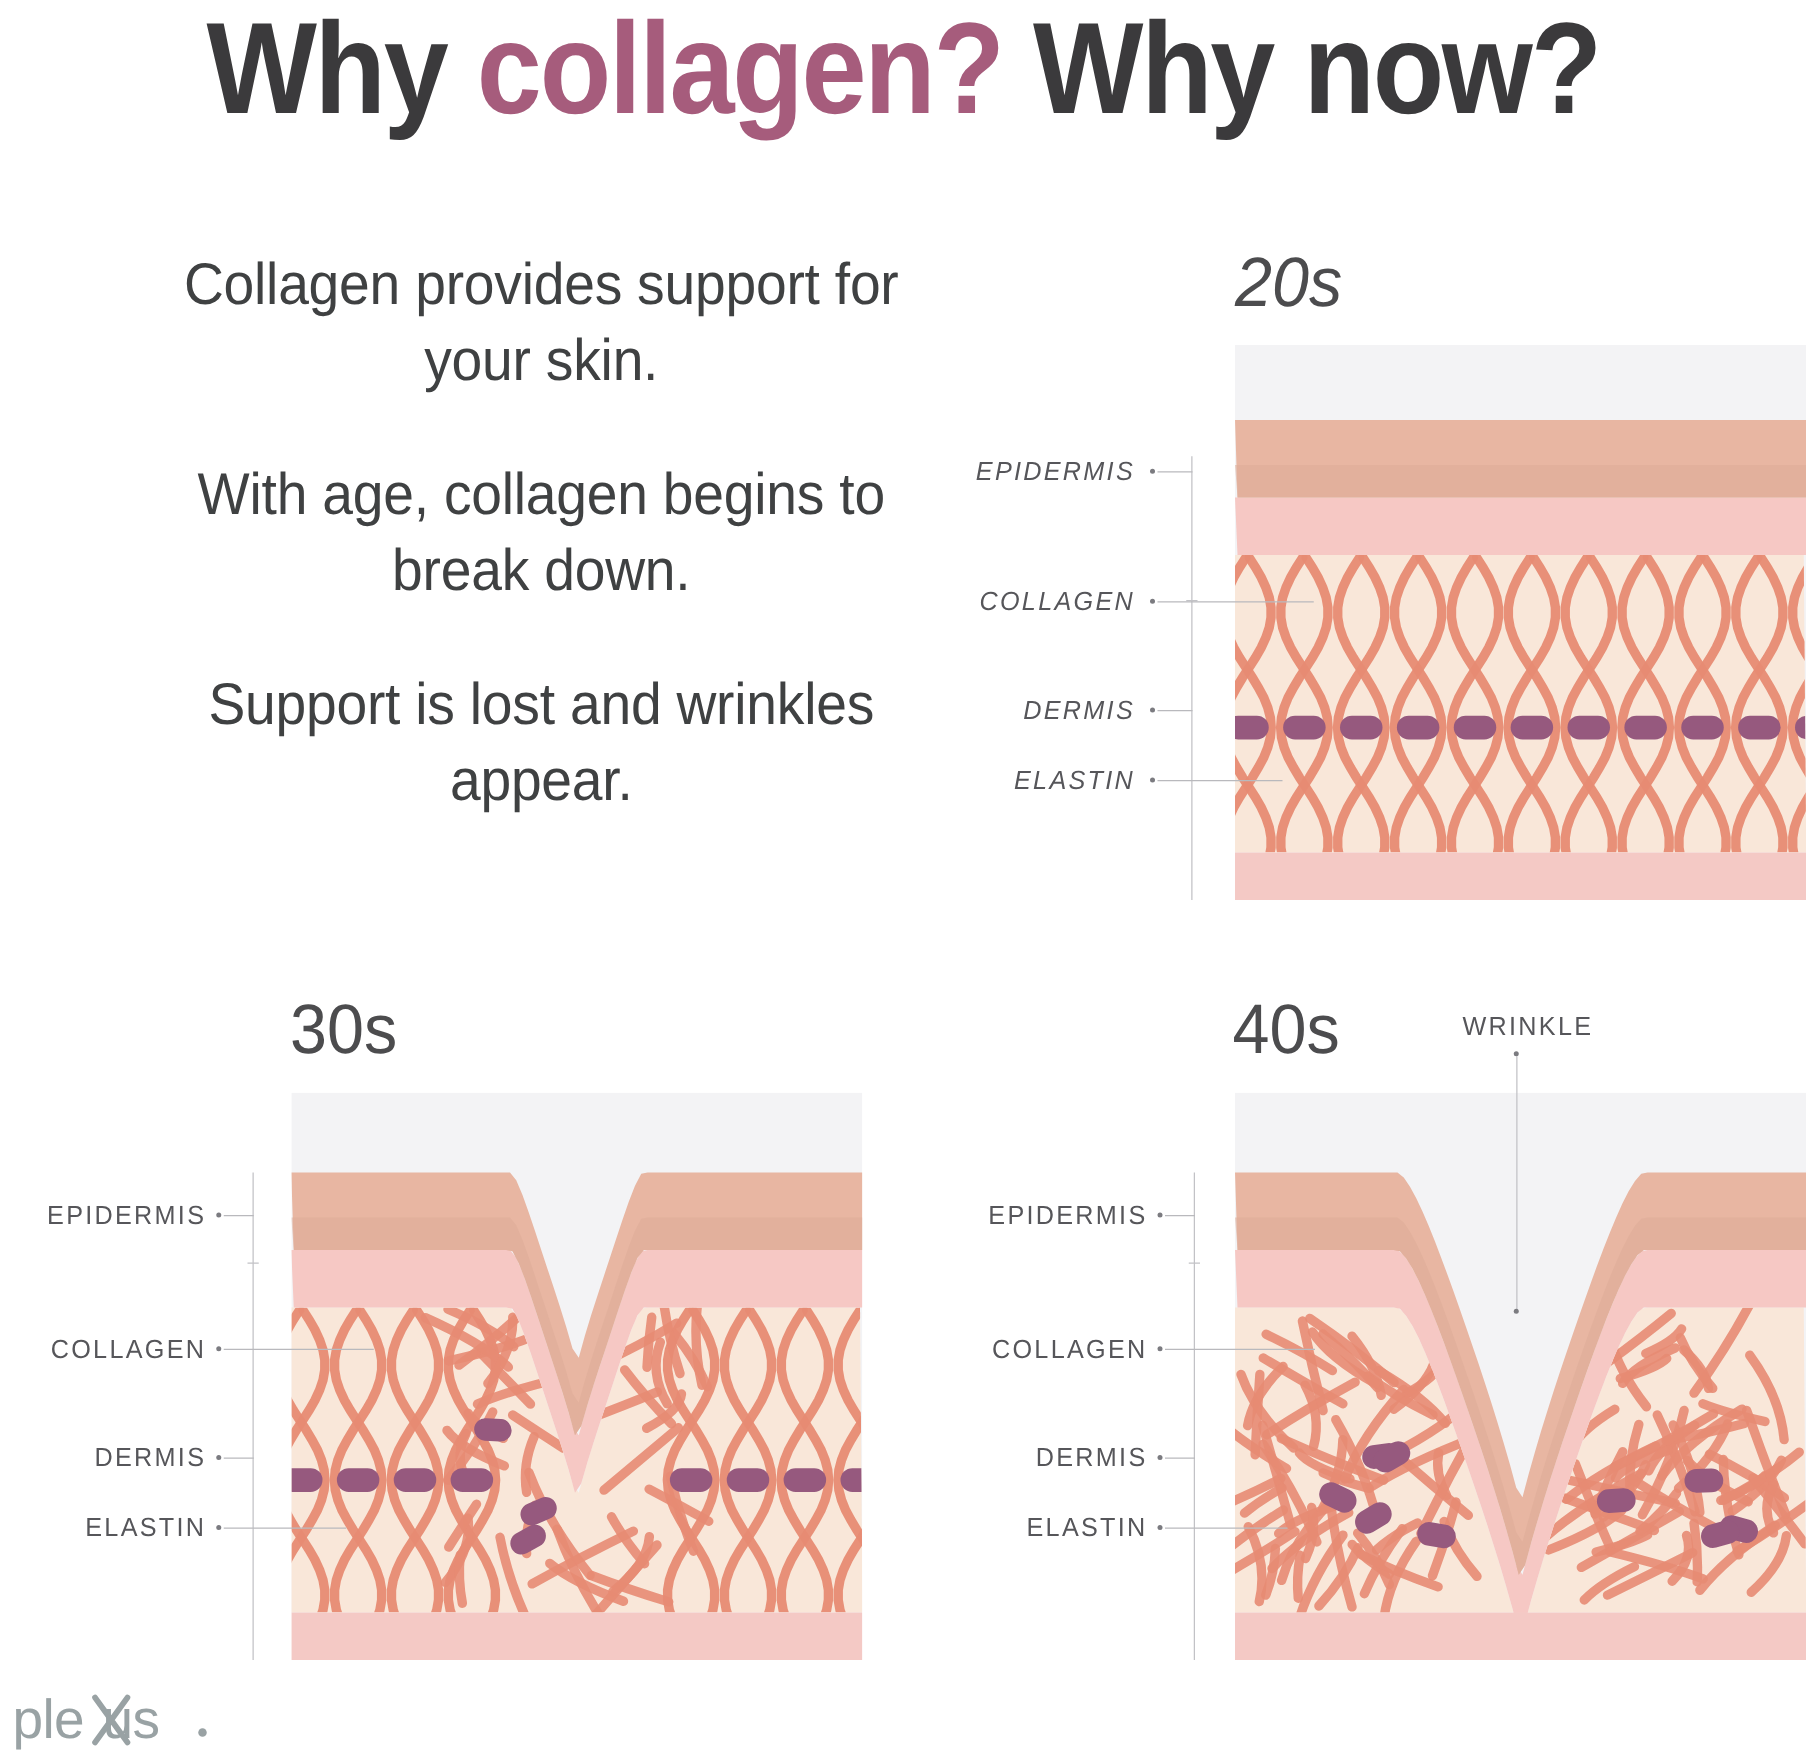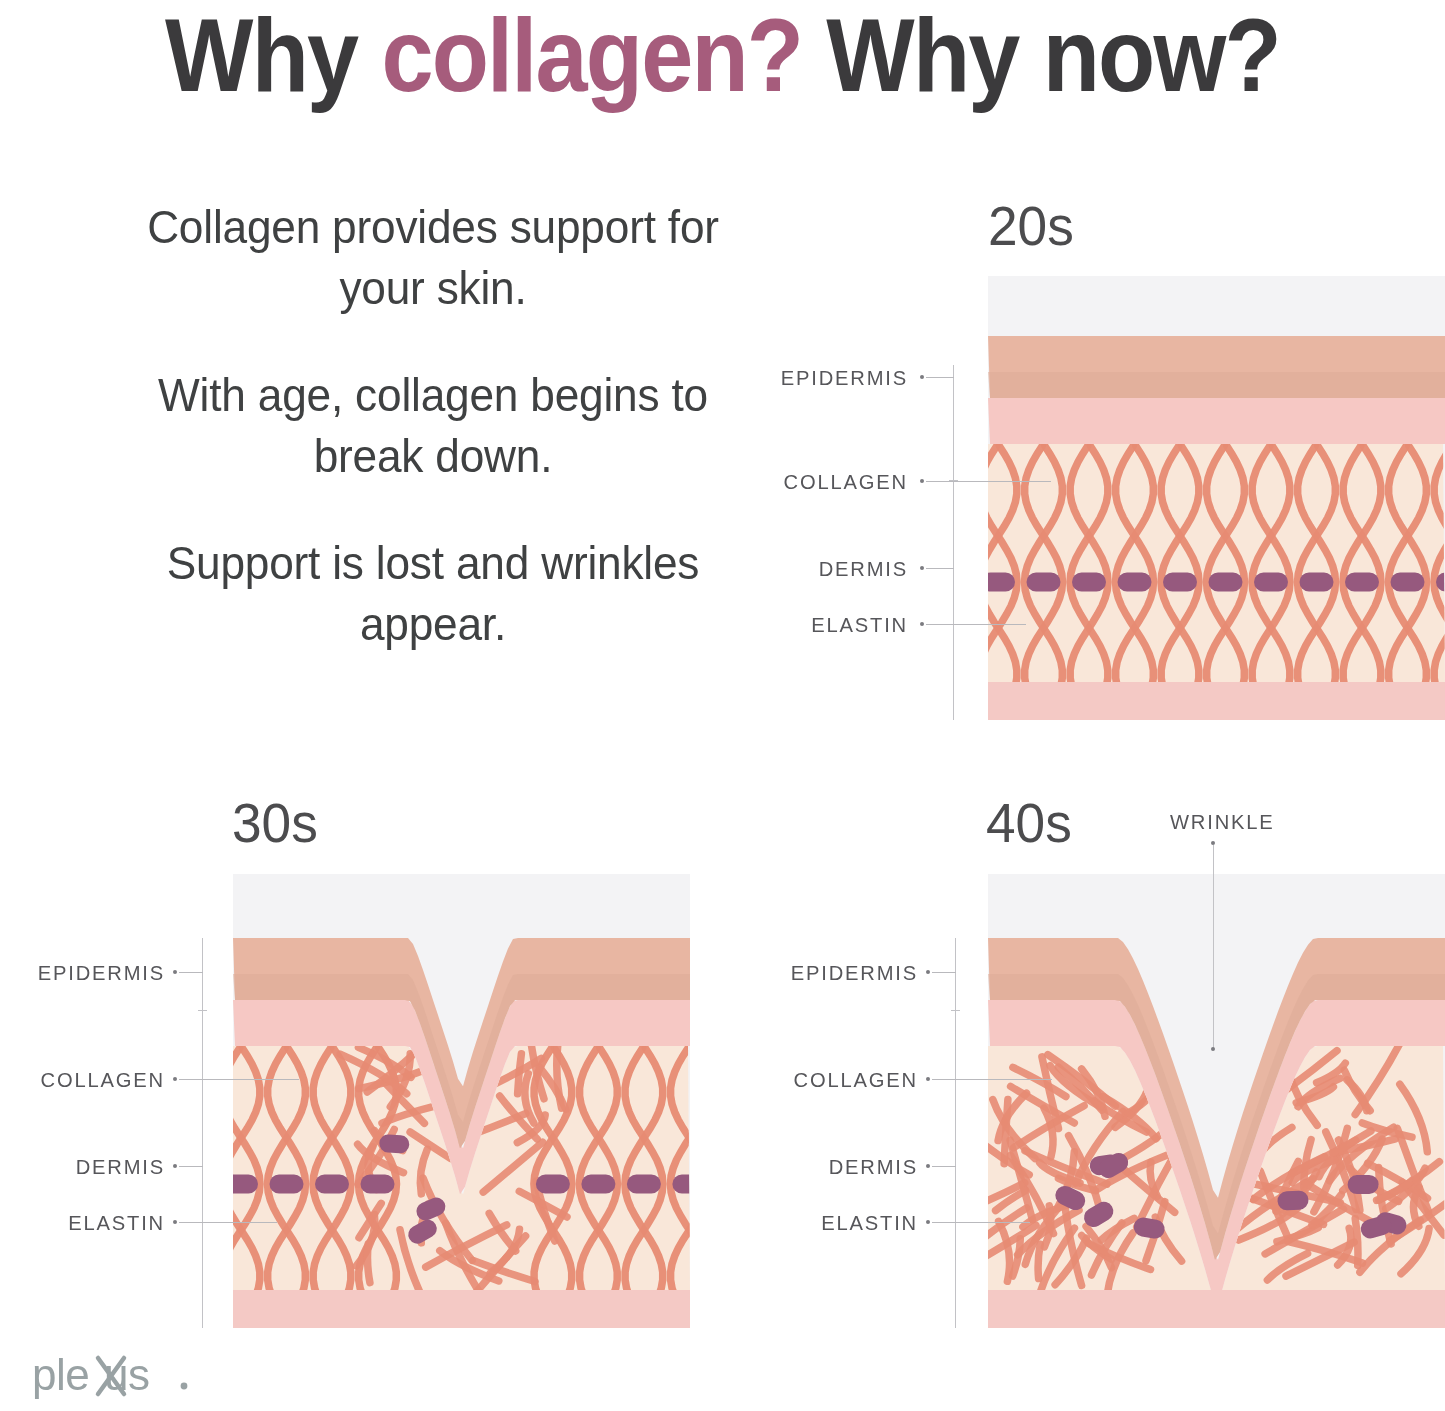--- a/index.html
+++ b/index.html
@@ -80,21 +80,21 @@
 <body>
 
 <h1 id="headline"><span class="dark">Why </span><span class="mauve">collagen?</span><span class="dark"> Why now?</span></h1>
 
 <div id="copy">
   <p>Collagen provides support for your skin.</p>
   <p>With age, collagen begins to break down.</p>
   <p>Support is lost and wrinkles appear.</p>
 </div>
 
-<div class="panel" id="p20" style="left:0;top:0;width:1445px;height:760px;">
+<div class="panel" id="p20" style="left:0;top:0;width:1445px;height:760px;font-style:italic;">
   <div class="heading" style="left:988px;top:193px;">20s</div>
 
   <div class="stage" id="stage20" style="left:988px;top:276px;width:457px;height:444px;">
       <svg width="457" height="444" viewBox="0 0 457 444">
         <rect x="0" y="0" width="457" height="406" fill="#f3f3f5"></rect>
         <path d="M0.0,168.0L5.0,168.0L10.0,168.0L15.0,168.0L20.0,168.0L25.0,168.0L30.0,168.0L35.0,168.0L40.0,168.0L45.0,168.0L50.0,168.0L55.0,168.0L60.0,168.0L65.0,168.0L70.0,168.0L75.0,168.0L80.0,168.0L85.0,168.0L90.0,168.0L95.0,168.0L100.0,168.0L105.0,168.0L110.0,168.0L115.0,168.0L120.0,168.0L125.0,168.0L130.0,168.0L135.0,168.0L140.0,168.0L145.0,168.0L150.0,168.0L155.0,168.0L160.0,168.0L165.0,168.0L170.0,168.0L175.0,168.0L180.0,168.0L185.0,168.0L190.0,168.0L195.0,168.0L200.0,168.0L205.0,168.0L210.0,168.0L215.0,168.0L220.0,168.0L225.0,168.0L230.0,168.0L235.0,168.0L240.0,168.0L245.0,168.0L250.0,168.0L255.0,168.0L260.0,168.0L265.0,168.0L270.0,168.0L275.0,168.0L280.0,168.0L285.0,168.0L290.0,168.0L295.0,168.0L300.0,168.0L305.0,168.0L310.0,168.0L315.0,168.0L320.0,168.0L325.0,168.0L330.0,168.0L335.0,168.0L340.0,168.0L345.0,168.0L350.0,168.0L355.0,168.0L360.0,168.0L365.0,168.0L370.0,168.0L375.0,168.0L380.0,168.0L385.0,168.0L390.0,168.0L395.0,168.0L400.0,168.0L405.0,168.0L410.0,168.0L415.0,168.0L420.0,168.0L425.0,168.0L430.0,168.0L435.0,168.0L440.0,168.0L445.0,168.0L450.0,168.0L455.0,168.0L457,406 L0,406 Z" fill="#f9e7d9"></path>
         <clipPath id="stage20-clip">
           <path d="M0.0,168.0L5.0,168.0L10.0,168.0L15.0,168.0L20.0,168.0L25.0,168.0L30.0,168.0L35.0,168.0L40.0,168.0L45.0,168.0L50.0,168.0L55.0,168.0L60.0,168.0L65.0,168.0L70.0,168.0L75.0,168.0L80.0,168.0L85.0,168.0L90.0,168.0L95.0,168.0L100.0,168.0L105.0,168.0L110.0,168.0L115.0,168.0L120.0,168.0L125.0,168.0L130.0,168.0L135.0,168.0L140.0,168.0L145.0,168.0L150.0,168.0L155.0,168.0L160.0,168.0L165.0,168.0L170.0,168.0L175.0,168.0L180.0,168.0L185.0,168.0L190.0,168.0L195.0,168.0L200.0,168.0L205.0,168.0L210.0,168.0L215.0,168.0L220.0,168.0L225.0,168.0L230.0,168.0L235.0,168.0L240.0,168.0L245.0,168.0L250.0,168.0L255.0,168.0L260.0,168.0L265.0,168.0L270.0,168.0L275.0,168.0L280.0,168.0L285.0,168.0L290.0,168.0L295.0,168.0L300.0,168.0L305.0,168.0L310.0,168.0L315.0,168.0L320.0,168.0L325.0,168.0L330.0,168.0L335.0,168.0L340.0,168.0L345.0,168.0L350.0,168.0L355.0,168.0L360.0,168.0L365.0,168.0L370.0,168.0L375.0,168.0L380.0,168.0L385.0,168.0L390.0,168.0L395.0,168.0L400.0,168.0L405.0,168.0L410.0,168.0L415.0,168.0L420.0,168.0L425.0,168.0L430.0,168.0L435.0,168.0L440.0,168.0L445.0,168.0L450.0,168.0L455.0,168.0L457,406 L0,406 Z"></path>
         </clipPath>
         <g clip-path="url(#stage20-clip)">
@@ -411,20 +411,20 @@
   <div class="lbl" style="left:718px;top:1211px;width:200px;">ELASTIN</div>
   <div class="ldot" style="left:926px;top:1220px;"></div>
   <div class="lline" style="left:932px;top:1222px;width:98px;"></div>
 
   <div class="lbl wrk" style="left:1170px;top:810px;width:200px;">WRINKLE</div>
   <div class="vline" style="left:1213px;top:845px;height:205px;"></div>
   <div class="ldot" style="left:1211px;top:841px;"></div>
   <div class="ldot" style="left:1211px;top:1047px;"></div>
 </div>
 
-<div id="logo" style="position:absolute;left:10px;top:1352px;margin-left:22px;">
+<div id="logo" style="position:absolute;left:10px;top:1352px;">
   <svg width="165" height="52" viewBox="0 0 165 52">
     <text x="0" y="38" font-family="Liberation Sans, sans-serif" font-size="44" font-weight="300" fill="#99a2a4" letter-spacing="-0.5">ple</text>
     <text x="72" y="38" font-family="Liberation Sans, sans-serif" font-size="44" font-weight="300" fill="#99a2a4" letter-spacing="-0.5">us</text>
     <path d="M66 6 L92 42 M92 6 L66 42" stroke="#99a2a4" stroke-width="4.5" fill="none" stroke-linecap="round"></path>
     <circle cx="152" cy="34" r="3.4" fill="#99a2a4"></circle>
   </svg>
 </div>
 
 </body></html>

